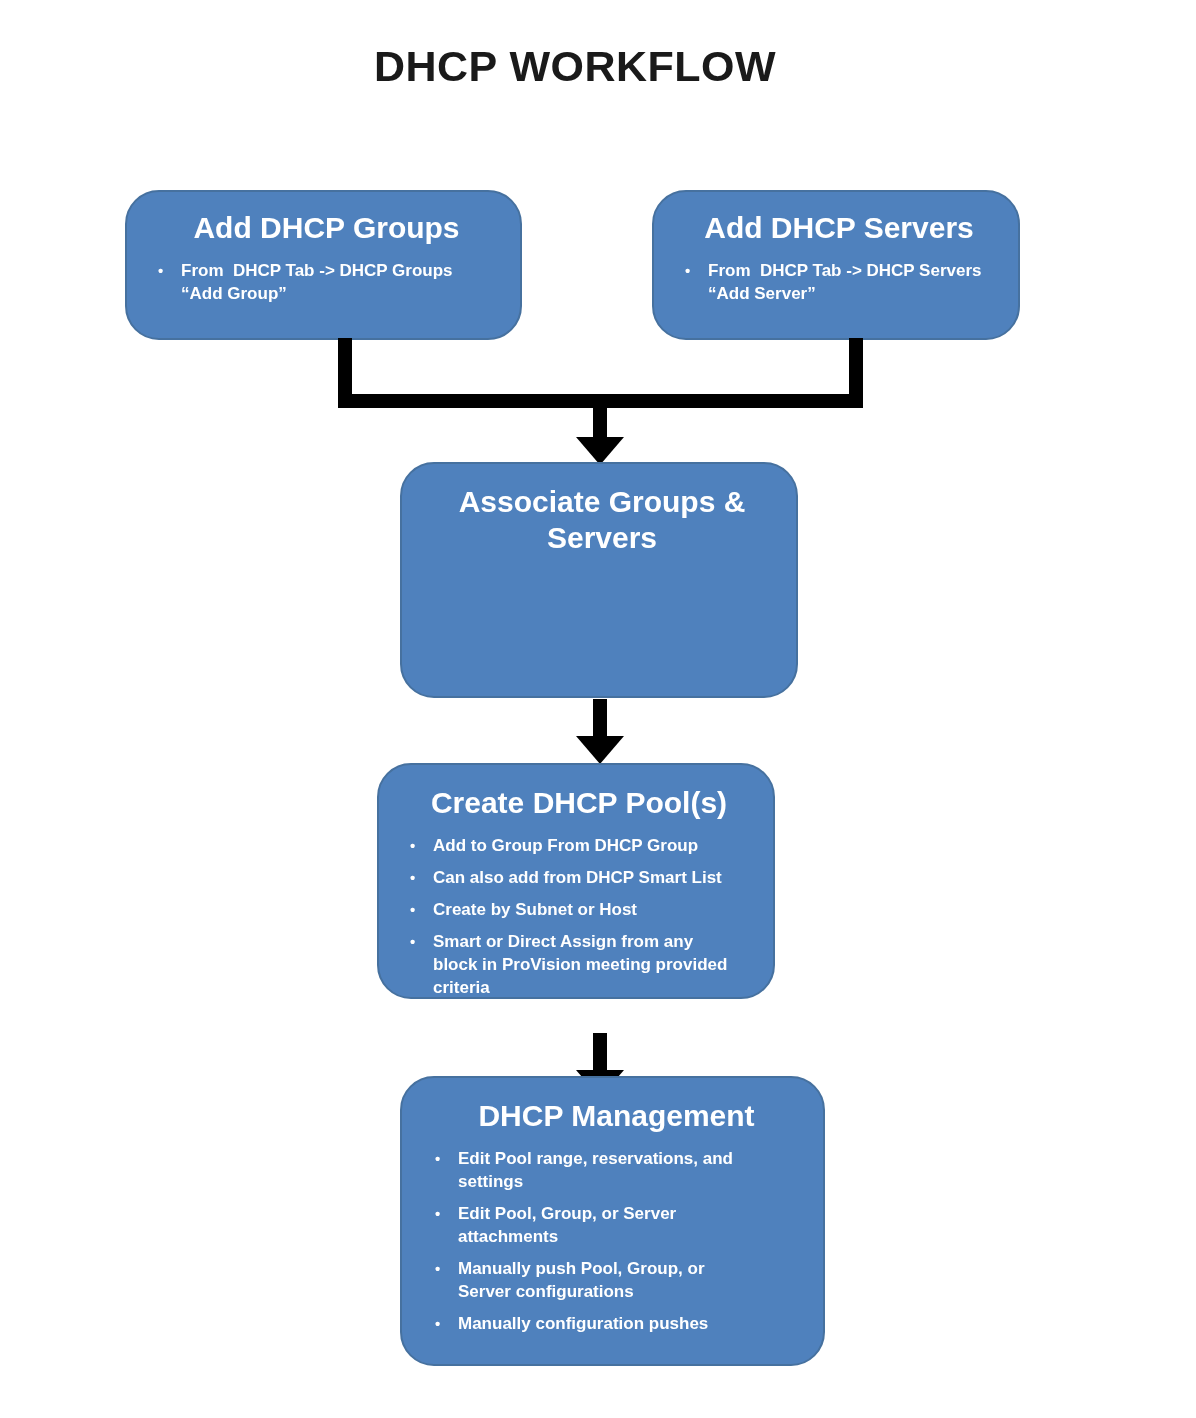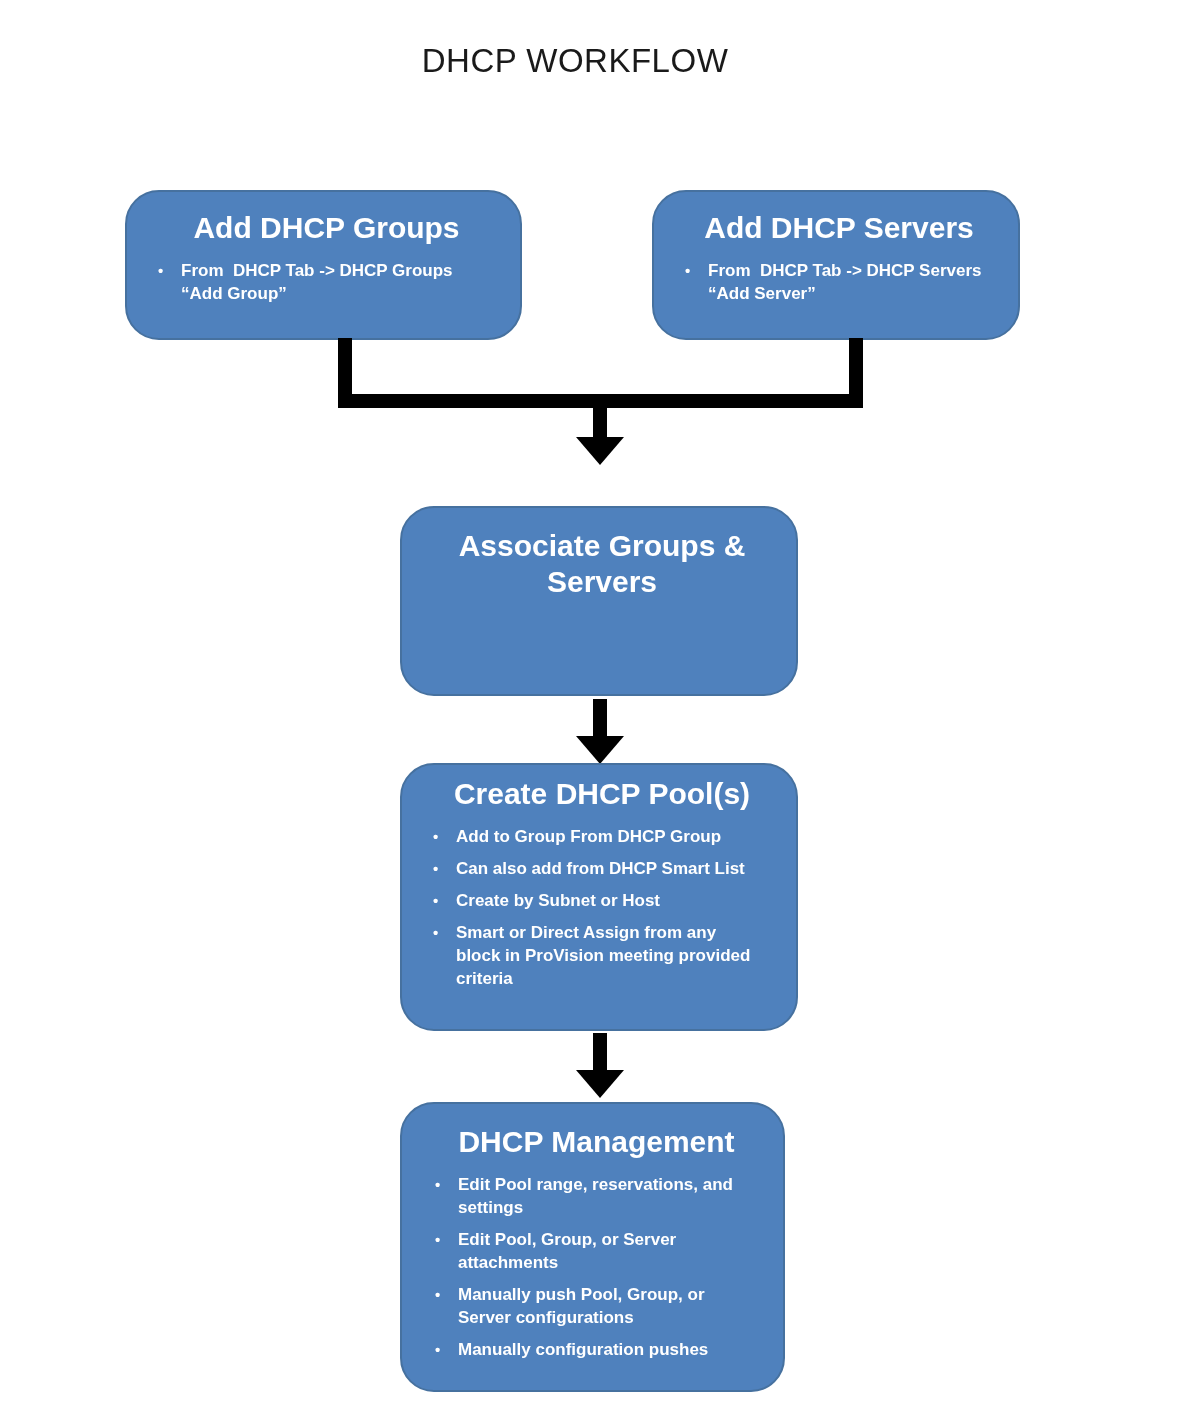--- a/index.html
+++ b/index.html
@@ -18,22 +18,22 @@
     height: 1418px;
     background: var(--page-bg);
     font-family: "Liberation Sans", "DejaVu Sans", sans-serif;
     overflow: hidden;
   }
   .page-title {
     position: absolute;
     left: 0; top: 42px;
     width: 1150px;
     text-align: center;
-    font-size: 33px;
-    font-weight: 400;
+    font-size: 43px;
+    font-weight: 700;
     letter-spacing: 0.5px;
     color: var(--title-text);
   }
   .flow-box {
     position: absolute;
     background: var(--box-fill);
     border: 2px solid var(--box-border);
     border-radius: 34px;
     color: var(--box-text);
     padding: 16px 20px 0 26px;
@@ -71,23 +71,23 @@
   .arrow-head {
     position: absolute;
     width: 0; height: 0;
     border-left: 24px solid transparent;
     border-right: 24px solid transparent;
     border-top: 28px solid var(--connector);
   }
   
   #box-0 { left: 125px; top: 190px; width: 397px; height: 150px; }
   #box-1 { left: 652px; top: 190px; width: 368px; height: 150px; }
-  #box-2 { left: 400px; top: 462px; width: 398px; height: 190px; padding-top: 18px; margin-top: 44px; }
-  #box-3 { left: 400px; top: 763px; width: 398px; height: 268px; padding-top: 9px; }
-  #box-4 { left: 400px; top: 1102px; width: 385px; height: 290px; padding-top: 18px; padding-left: 28px; }
+  #box-2 { left: 400px; top: 462px; width: 398px; height: 236px; padding-top: 18px; }
+  #box-3 { left: 377px; top: 763px; width: 398px; height: 236px; padding-top: 18px; }
+  #box-4 { left: 400px; top: 1076px; width: 425px; height: 290px; padding-top: 18px; padding-left: 28px; }
   #box-0 ul, #box-1 ul { margin-top: 8px; }
 </style>
 </head>
 <body>
 
 <div id="canvas">
 
   <div class="page-title">DHCP WORKFLOW</div>
 
   <div class="flow-box" id="box-0">

